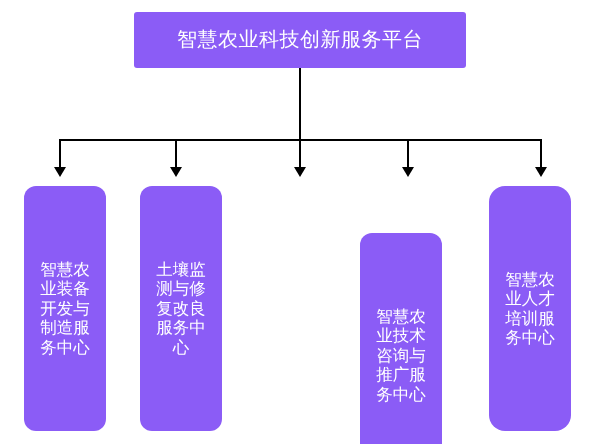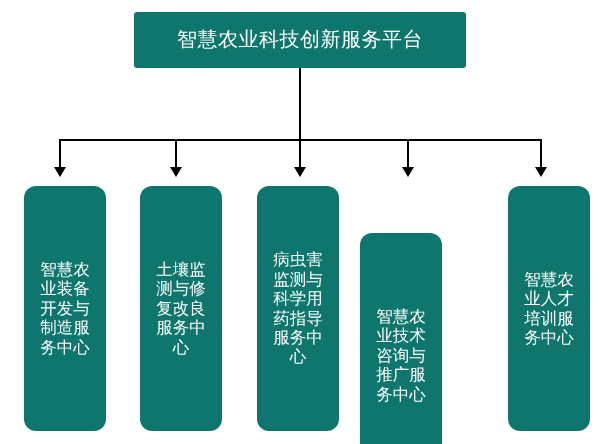--- a/index.html
+++ b/index.html
@@ -13,21 +13,21 @@
   #canvas {
     position: relative;
     width: 600px;
     height: 444px;
     background: #ffffff;
     overflow: hidden;
   }
   .node {
     position: absolute;
     box-sizing: border-box;
-    background: #0f766e;
+    background: #8b5cf6;
     color: #ffffff;
     display: flex;
     align-items: center;
     justify-content: center;
     text-align: center;
     line-height: 1.18;
   }
   .root-node {
     left: 134px;
     top: 12px;
@@ -47,21 +47,21 @@
   }
   .leaf-node .leaf-text {
     display: block;
     width: 100%;
     word-break: break-all;
   }
   .leaf-1 { left: 24px; }
   .leaf-2 { left: 140px; }
   .leaf-3 { left: 257px; }
   .leaf-4 { left: 360px; margin-top: 47px; }
-  .leaf-5 { left: 508px; }
+  .leaf-5 { left: 489px; border-radius: 16px; }
 
   .conn {
     position: absolute;
     background: #000000;
   }
   
   .stem {
     left: 299px;
     top: 68px;
     width: 2px;
@@ -124,23 +124,20 @@
   <div class="arrow arrow-3"></div>
   <div class="arrow arrow-4"></div>
   <div class="arrow arrow-5"></div>
 
   <div class="node leaf-node leaf-2">
     <span class="leaf-text">土壤监测与修复改良服务中心</span>
   </div>
   <div class="node leaf-node leaf-1">
     <span class="leaf-text">智慧农业装备开发与制造服务中心</span>
   </div>
-  <div class="node leaf-node leaf-3">
-    <span class="leaf-text">病虫害监测与科学用药指导服务中心</span>
-  </div>
   <div class="node leaf-node leaf-4">
     <span class="leaf-text">智慧农业技术咨询与推广服务中心</span>
   </div>
   <div class="node leaf-node leaf-5">
     <span class="leaf-text">智慧农业人才培训服务中心</span>
   </div>
 
 </div>
 
 </body></html>

